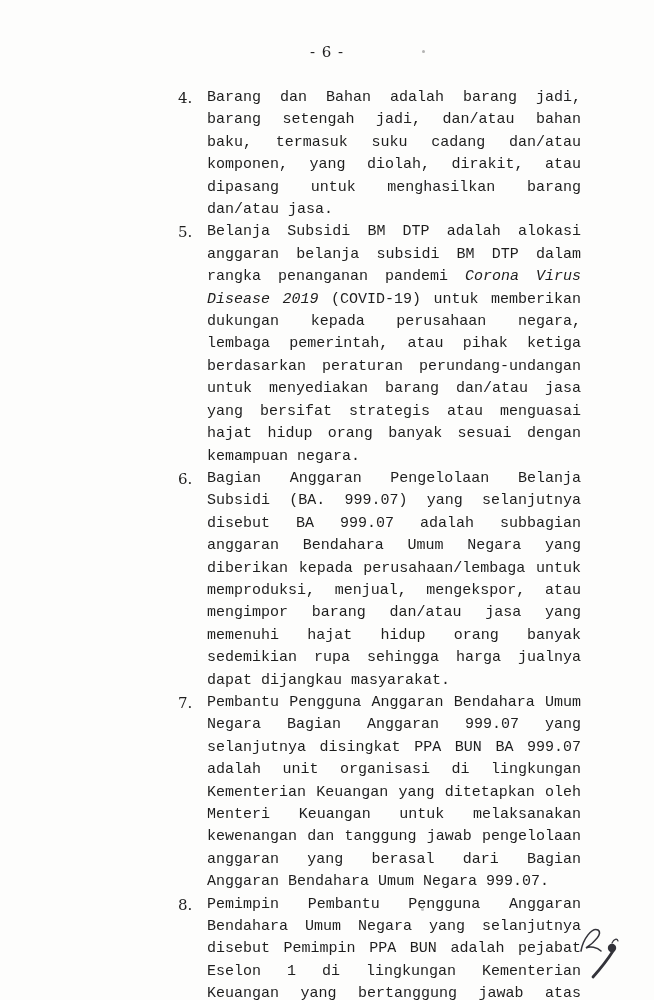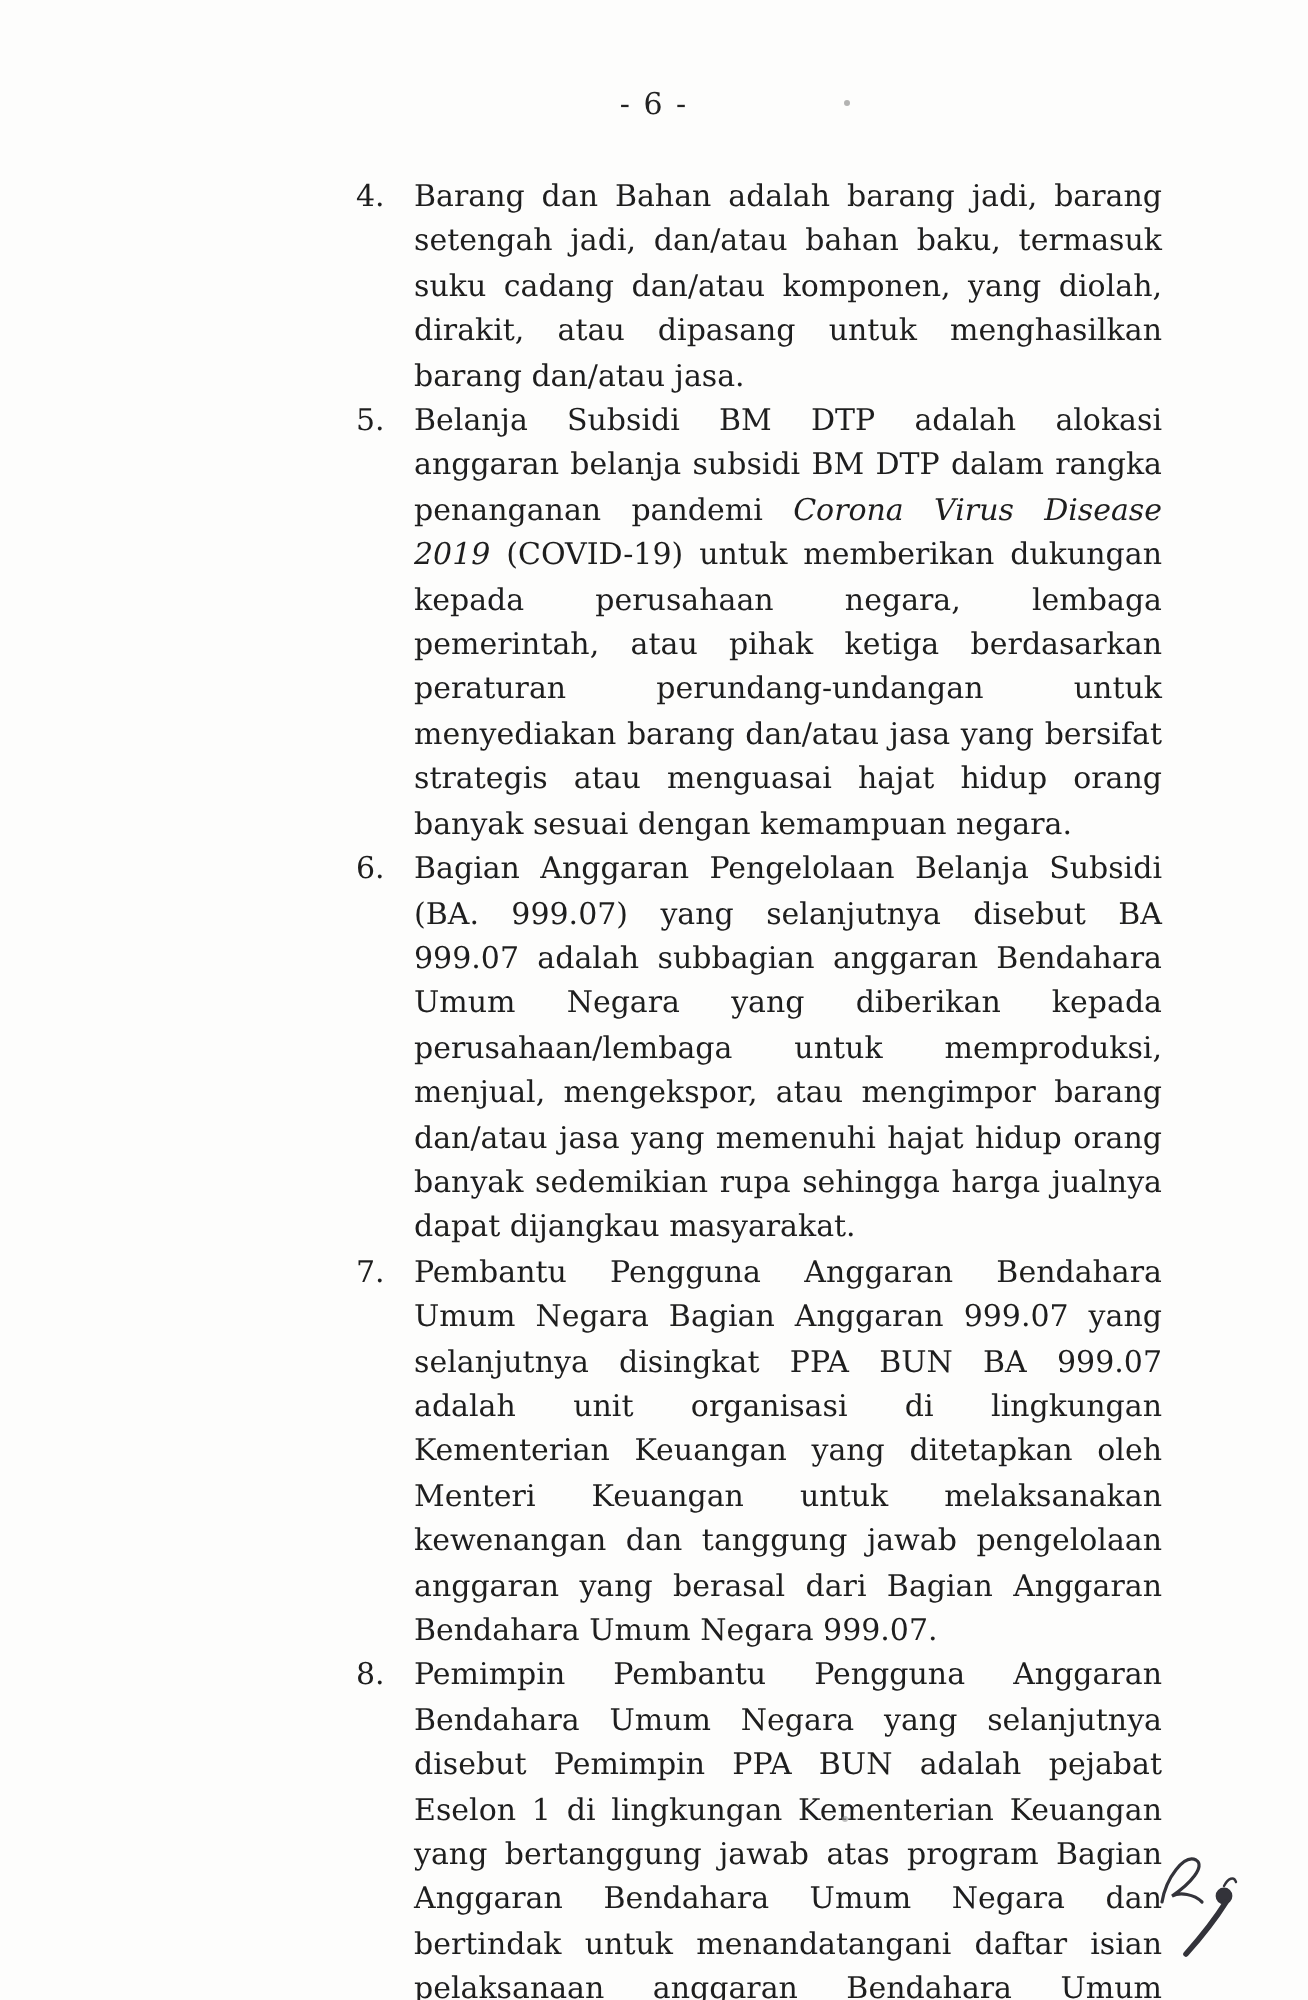--- a/index.html
+++ b/index.html
@@ -41,20 +41,21 @@
     line-height: 22.4px;
   }
   .def-number {
     width: 29px;
     flex: 0 0 29px;
   }
   .def-text {
     flex: 1 1 auto;
     text-align: justify;
     text-justify: inter-word;
+    font-family: Liberation Mono, monospace;
   }
   .def-text i {
     font-style: italic;
   }
   .speck {
     position: absolute;
     border-radius: 50%;
     background: #9a9a9a;
   }
   .speck-top { left: 422px; top: 50px; width: 3px; height: 3px; opacity: 0.75; }

